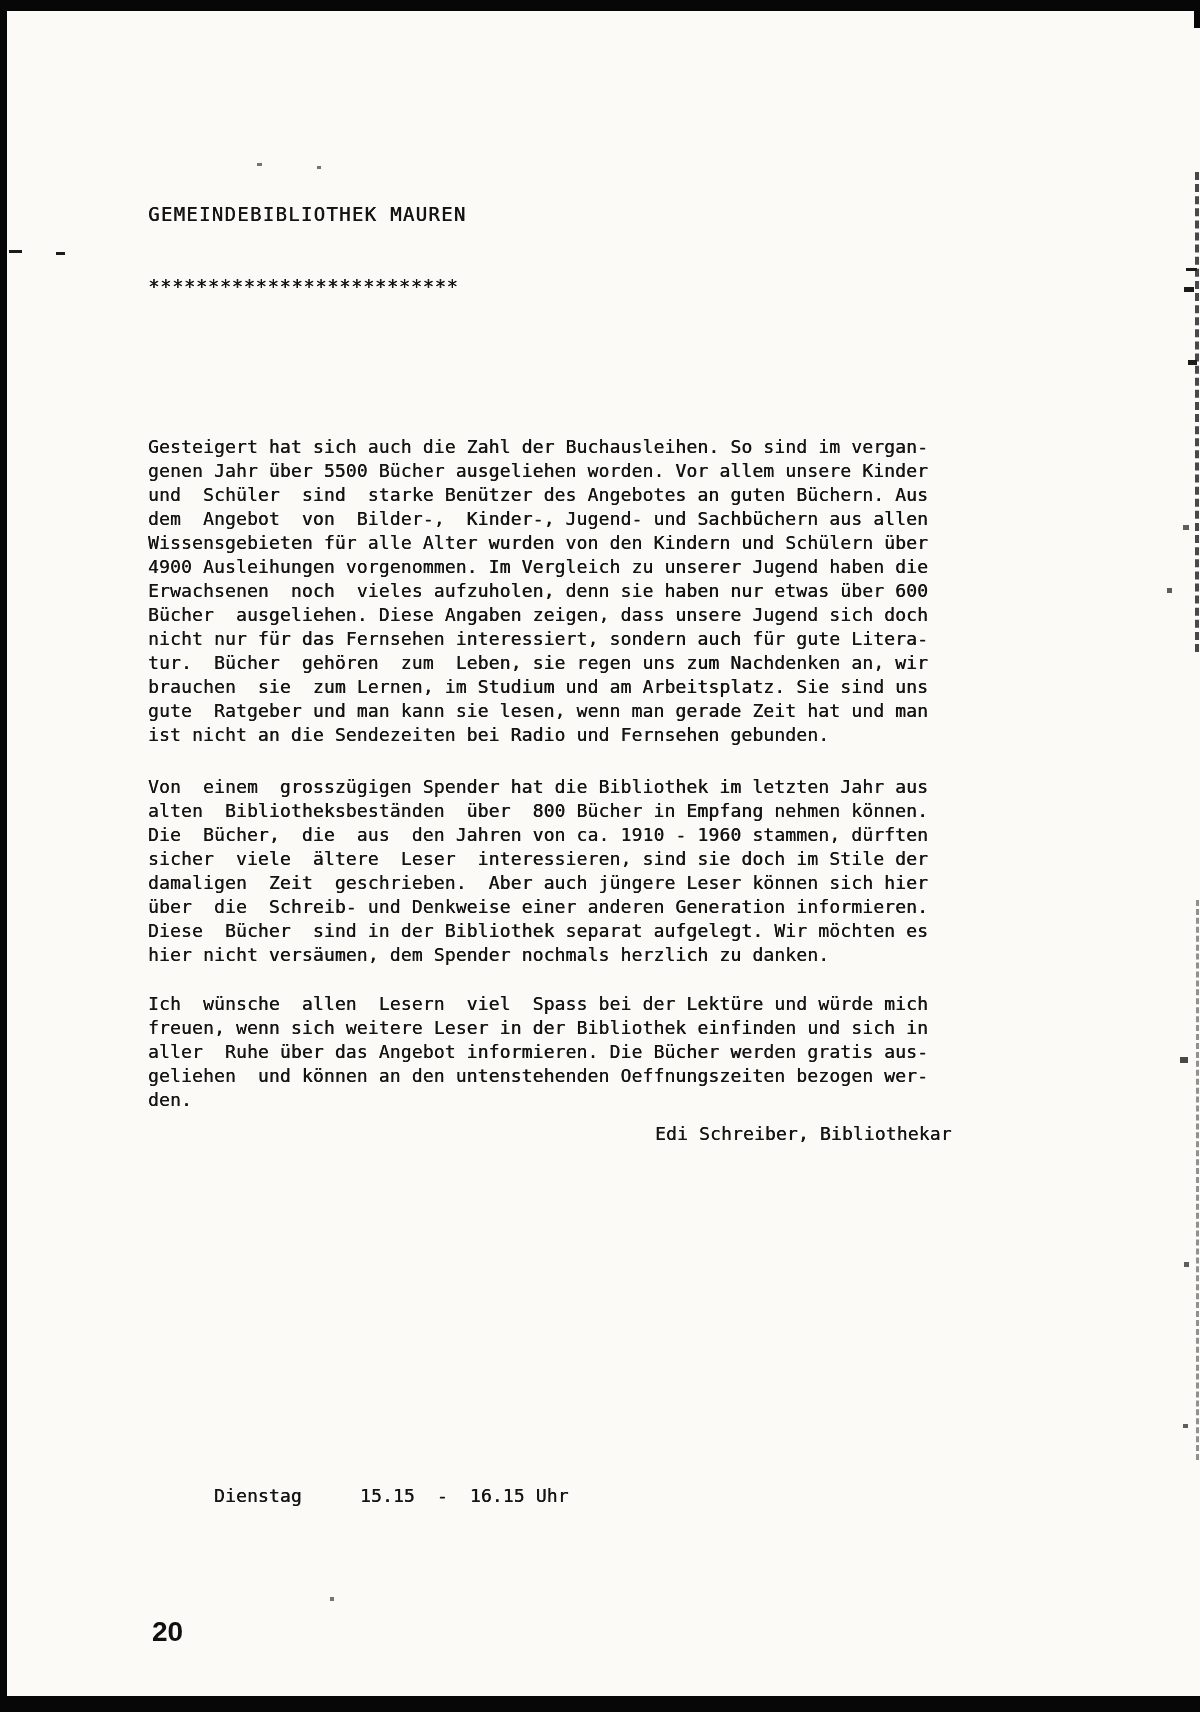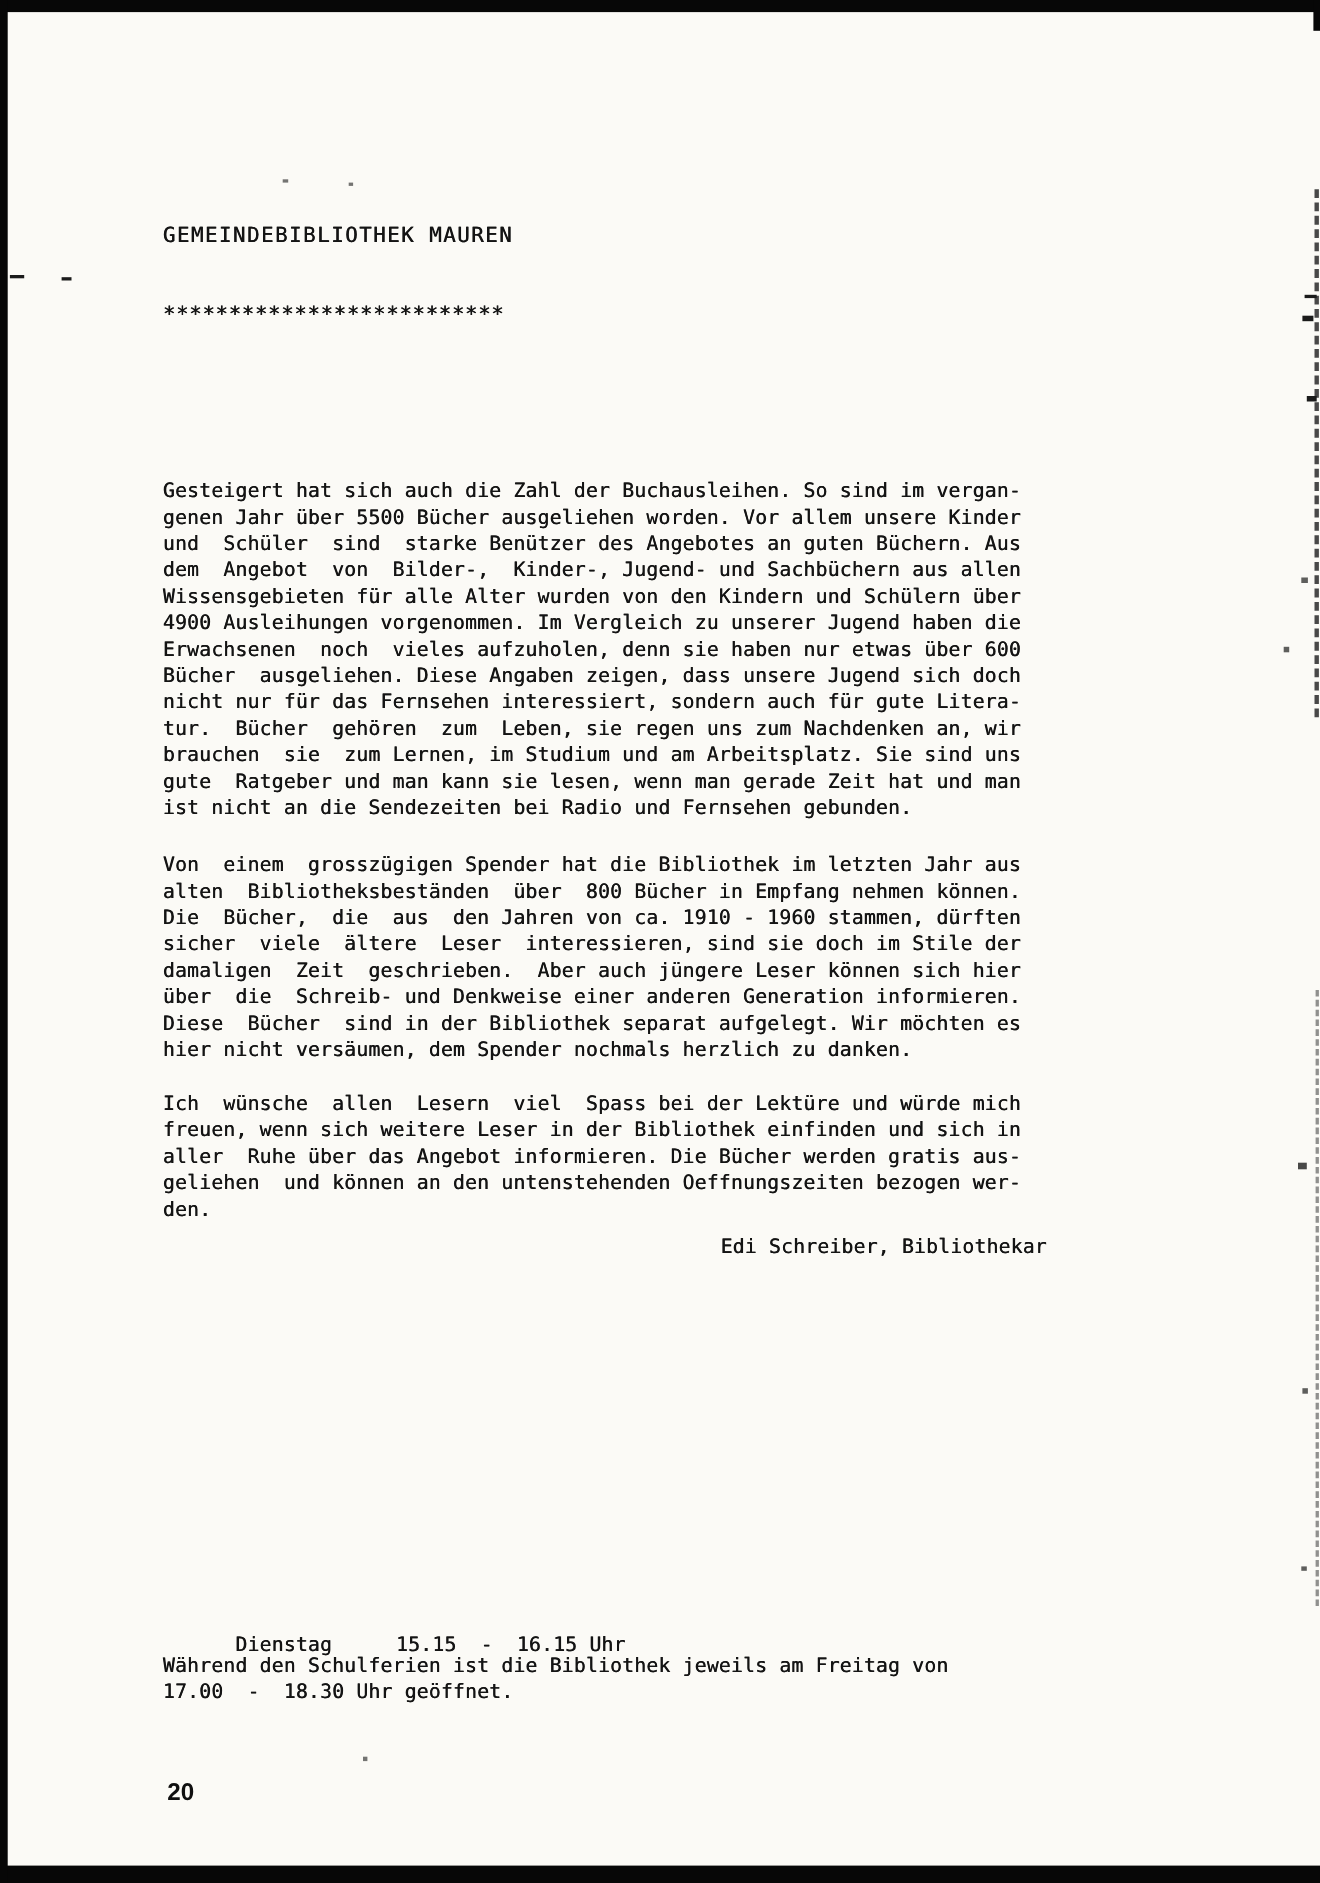--- a/index.html
+++ b/index.html
@@ -62,21 +62,21 @@
     white-space: pre;
   }
   .hours-time { white-space: pre; margin-left: 12px; }
   .holiday-note { top: 1485px; }
   .page-number {
     position: absolute;
     top: 1616px;
     left: 152px;
     font-family: "Liberation Sans", sans-serif;
     font-weight: bold;
-    font-size: 22px;
+    font-size: 28px;
     color: #101010;
   }
   
   .band { position: absolute; background: #070707; }
   .band-top    { left: 0; top: 0; width: 1200px; height: 11px; }
   .band-bottom { left: 0; top: 1696px; width: 1200px; height: 16px; }
   .band-left   { left: 0; top: 0; width: 7px; height: 1712px; }
   .band-right-top { left: 1194px; top: 0; width: 6px; height: 28px; }
   .mark { position: absolute; background: #1b1b1b; }
   .dash-col {
@@ -136,22 +136,20 @@
 den.</p>
 
   <div class="txt signature">Edi Schreiber, Bibliothekar</div>
 
   <div class="txt hours-table">
     <div class="hours-row">
       <span class="hours-day">Dienstag</span><span class="hours-time">15.15  -  16.15 Uhr</span>
     </div>
   </div>
 
-  <p class="txt holiday-note">Während den Schulferien ist die Bibliothek jeweils am Freitag von
-17.00  -  18.30 Uhr geöffnet.</p>
 
   <div class="page-number">20</div>
 
   <div>
     <div class="band band-top"></div>
     <div class="band band-bottom"></div>
     <div class="band band-left"></div>
     <div class="band band-right-top"></div>
     <div class="dash-col"></div>
     <div class="dash-col-2"></div>

